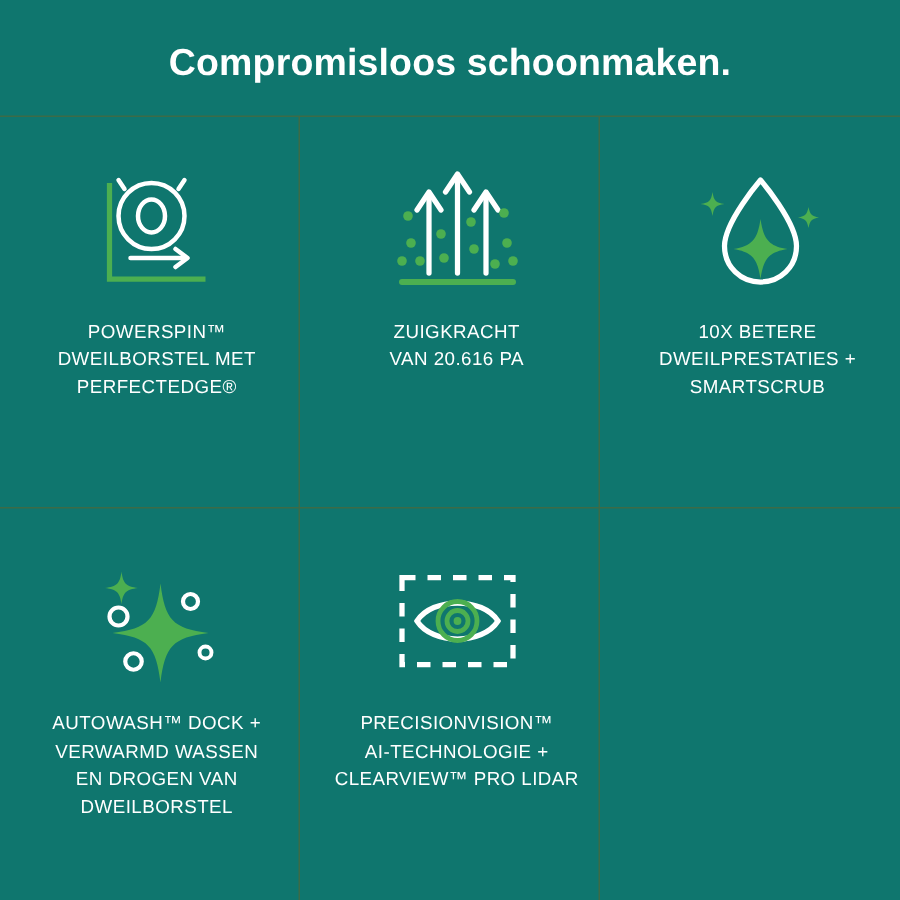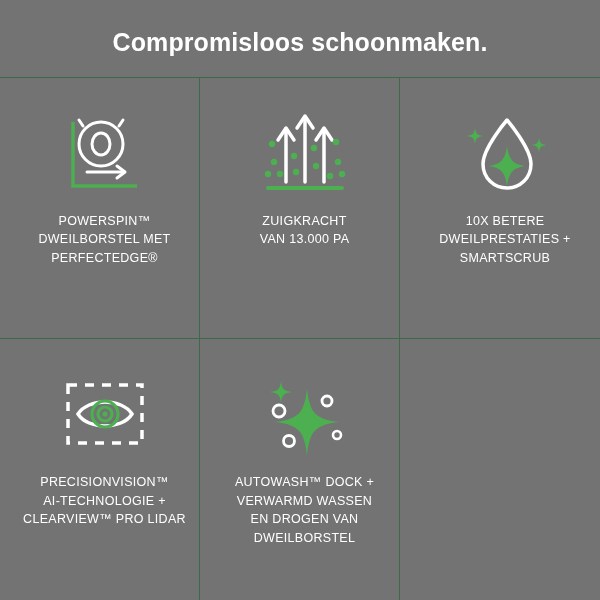--- a/index.html
+++ b/index.html
@@ -4,21 +4,21 @@
 <style>
   * { box-sizing: border-box; margin: 0; padding: 0; }
   html, body {
     width: 600px; height: 600px;
     background: #1c4026;
     font-family: "Liberation Sans", sans-serif;
     overflow: hidden;
   }
   .page {
     width: 600px; height: 600px;
-    background: #737373;
+    background: #0f766e;
     display: flex;
     flex-direction: column;
     position: relative;
   }
   .headline {
     padding: 26px 30px 18px 30px;
     text-align: center;
   }
   .headline .line {
     color: #ffffff;
@@ -111,64 +111,64 @@
             <circle cx="66" cy="62" r="3.2"></circle>
               <circle cx="86" cy="38" r="3.2"></circle>
             <circle cx="88" cy="58" r="3.2"></circle>
               <circle cx="92" cy="70" r="3.2"></circle>
             <circle cx="30" cy="70" r="3.2"></circle>
               <circle cx="80" cy="72" r="3.2"></circle>
           </g>
         </svg>
       </div>
       <div class="caption">ZUIGKRACHT
-VAN 13.000 PA</div>
+VAN 20.616 PA</div>
     </div>
 
     <div class="cell">
       <div class="icon-wrap">
         <svg width="100" height="100" viewBox="0 0 100 100" fill="none">
           <path d="M52 16 C52 16 76 44 76 60 C76 74 65 84 52 84 C39 84 28 74 28 60 C28 44 52 16 52 16 Z" stroke="#ffffff" stroke-width="3.5" fill="none" stroke-linejoin="round"></path>
           <path d="M52 42 C54 56 58 60 70 62 C58 64 54 68 52 82 C50 68 46 64 34 62 C46 60 50 56 52 42 Z" fill="#4caf50"></path>
           <path d="M20 24 C21 30 22 31 28 32 C22 33 21 34 20 40 C19 34 18 33 12 32 C18 31 19 30 20 24 Z" fill="#4caf50"></path>
           <path d="M84 34 C85 39 86 40 91 41 C86 42 85 43 84 48 C83 43 82 42 77 41 C82 40 83 39 84 34 Z" fill="#4caf50"></path>
         </svg>
       </div>
       <div class="caption">10X BETERE
 DWEILPRESTATIES +
 SMARTSCRUB</div>
-    </div>
-
-    <div class="cell">
-      <div class="icon-wrap">
-        <svg width="110" height="100" viewBox="0 0 110 100" fill="none">
-          <rect x="18" y="20" width="74" height="58" stroke="#ffffff" stroke-width="3.5" fill="none" stroke-dasharray="9 8"></rect>
-          <path d="M28 49 C38 33 72 33 82 49 C72 65 38 65 28 49 Z" stroke="#ffffff" stroke-width="3.5" fill="none"></path>
-          <circle cx="55" cy="49" r="13" stroke="#4caf50" stroke-width="3.2" fill="none"></circle>
-          <circle cx="55" cy="49" r="7" stroke="#4caf50" stroke-width="3.2" fill="none"></circle>
-          <circle cx="55" cy="49" r="2.6" fill="#4caf50"></circle>
-        </svg>
-      </div>
-      <div class="caption">PRECISIONVISION™
-AI-TECHNOLOGIE +
-CLEARVIEW™ PRO LIDAR</div>
     </div>
 
     <div class="cell">
       <div class="icon-wrap">
         <svg width="100" height="100" viewBox="0 0 100 100" fill="none">
           <path d="M52 24 C55 48 60 54 84 57 C60 60 55 66 52 90 C49 66 44 60 20 57 C44 54 49 48 52 24 Z" fill="#4caf50"></path>
           <path d="M26 16 C27 24 29 26 37 27 C29 28 27 30 26 38 C25 30 23 28 15 27 C23 26 25 24 26 16 Z" fill="#4caf50"></path>
           <circle cx="24" cy="46" r="6" stroke="#ffffff" stroke-width="2.8" fill="none"></circle>
           <circle cx="72" cy="36" r="5" stroke="#ffffff" stroke-width="2.8" fill="none"></circle>
           <circle cx="34" cy="76" r="5.5" stroke="#ffffff" stroke-width="2.8" fill="none"></circle>
           <circle cx="82" cy="70" r="4" stroke="#ffffff" stroke-width="2.6" fill="none"></circle>
         </svg>
       </div>
       <div class="caption">AUTOWASH™ DOCK +
 VERWARMD WASSEN
 EN DROGEN VAN
 DWEILBORSTEL</div>
     </div>
 
+    <div class="cell">
+      <div class="icon-wrap">
+        <svg width="110" height="100" viewBox="0 0 110 100" fill="none">
+          <rect x="18" y="20" width="74" height="58" stroke="#ffffff" stroke-width="3.5" fill="none" stroke-dasharray="9 8"></rect>
+          <path d="M28 49 C38 33 72 33 82 49 C72 65 38 65 28 49 Z" stroke="#ffffff" stroke-width="3.5" fill="none"></path>
+          <circle cx="55" cy="49" r="13" stroke="#4caf50" stroke-width="3.2" fill="none"></circle>
+          <circle cx="55" cy="49" r="7" stroke="#4caf50" stroke-width="3.2" fill="none"></circle>
+          <circle cx="55" cy="49" r="2.6" fill="#4caf50"></circle>
+        </svg>
+      </div>
+      <div class="caption">PRECISIONVISION™
+AI-TECHNOLOGIE +
+CLEARVIEW™ PRO LIDAR</div>
+    </div>
+
 
   </div>
 </div>
 
 </body></html>

